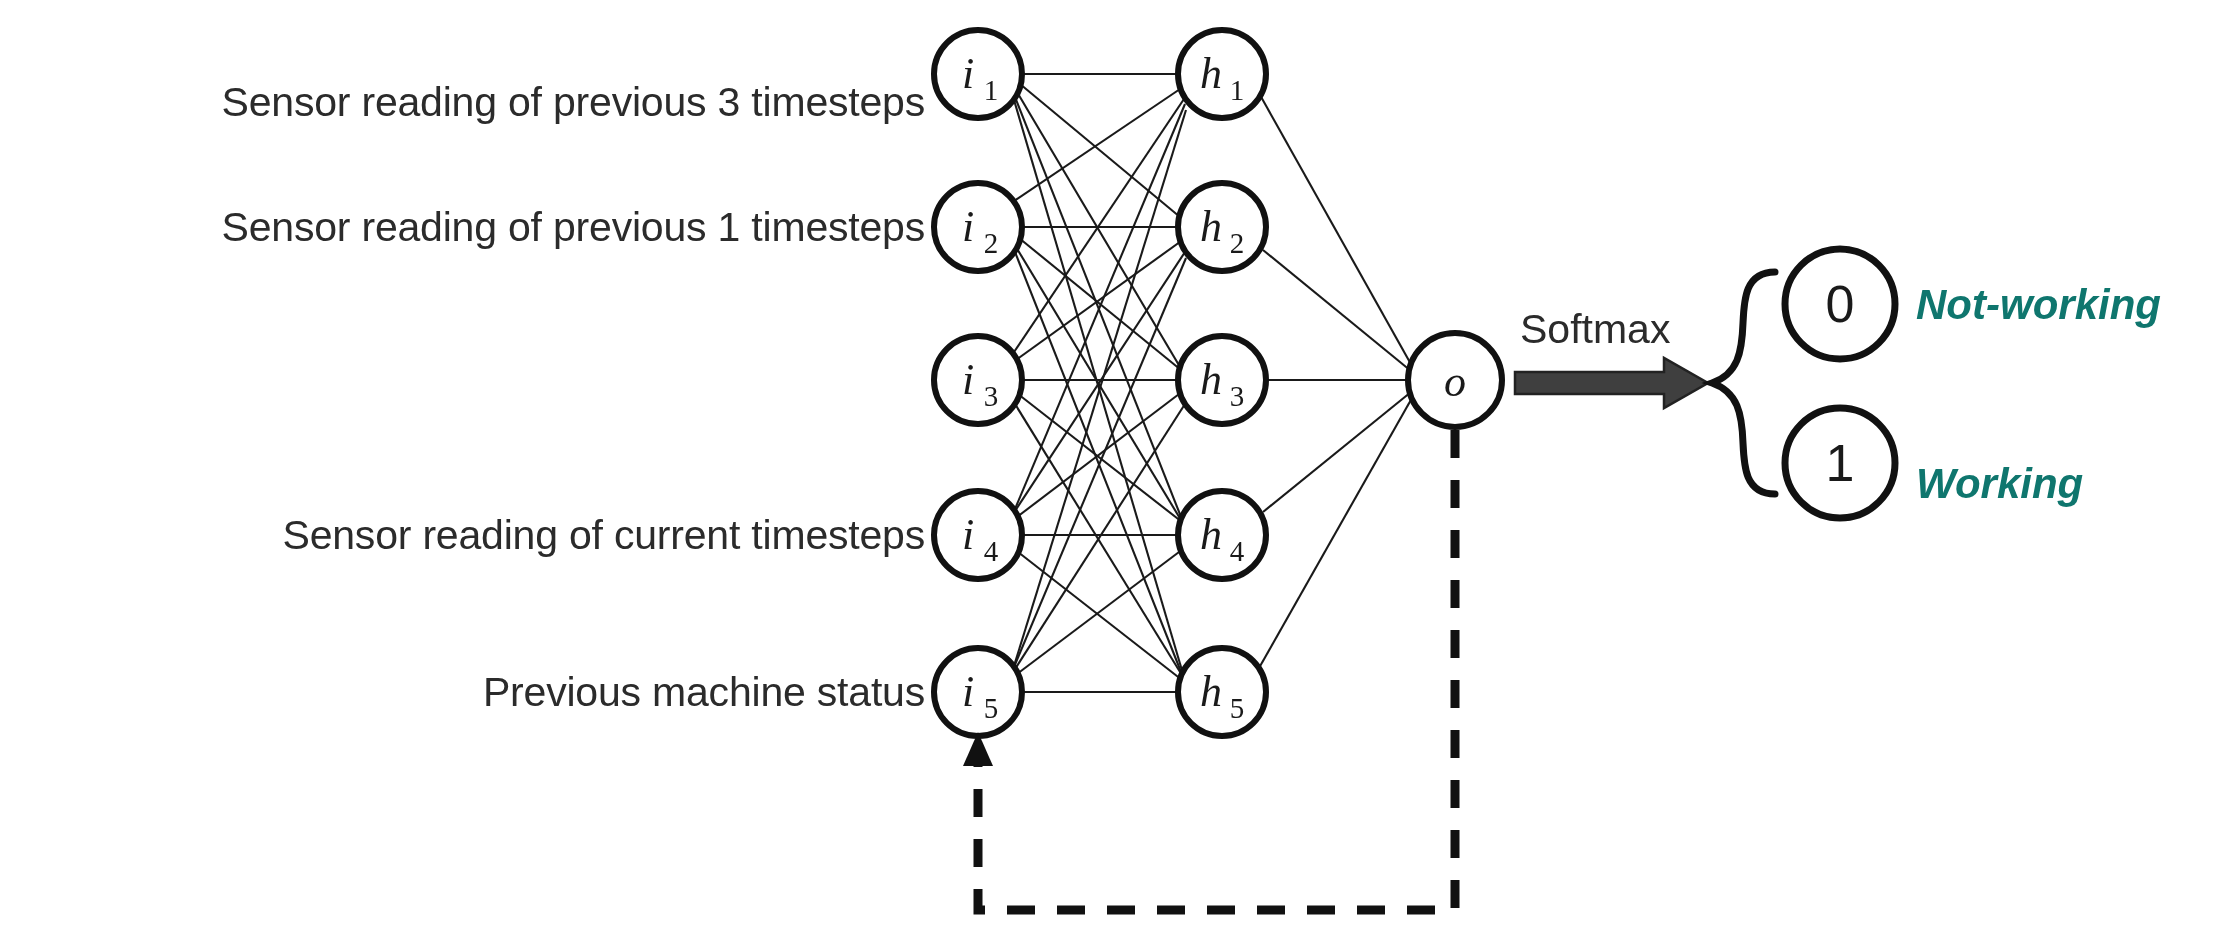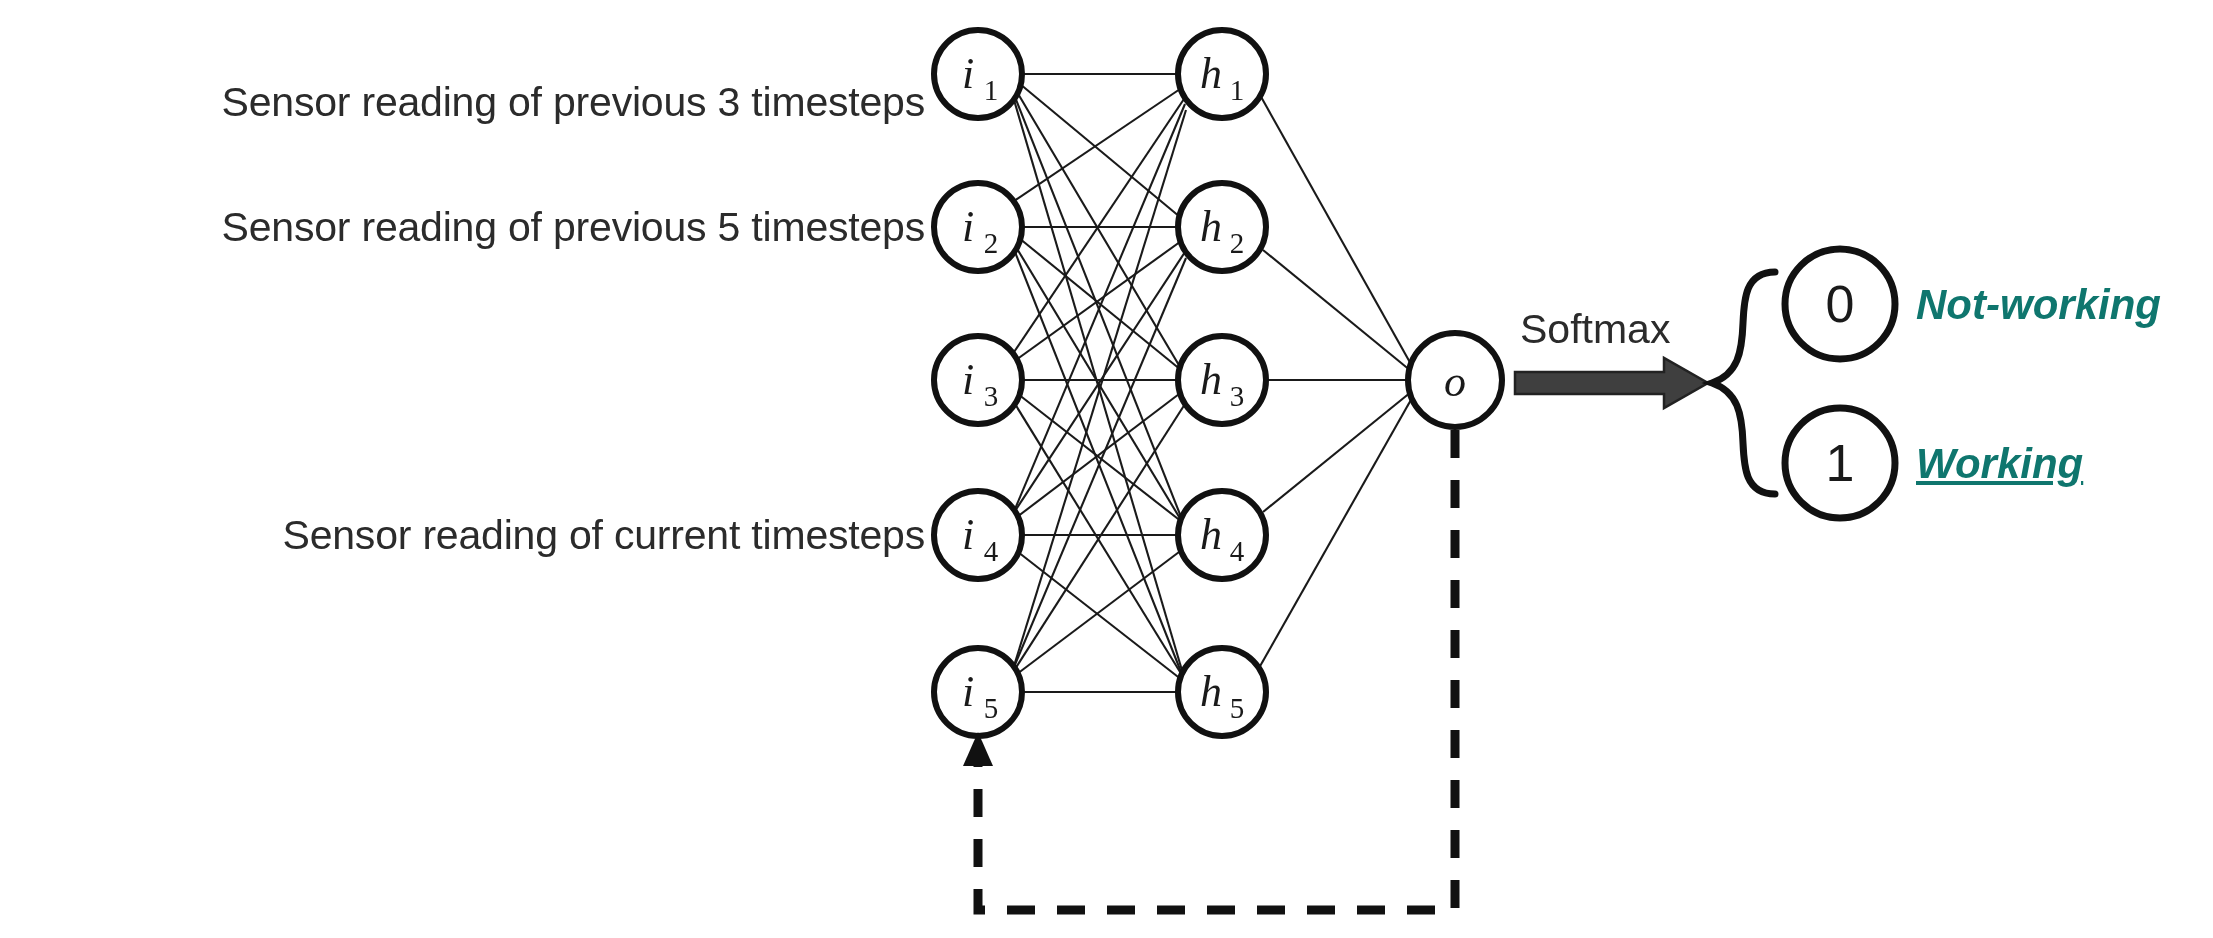--- a/index.html
+++ b/index.html
@@ -196,19 +196,20 @@
       <text class="class-digit" x="1840" y="322" font-size="52" text-anchor="middle">0</text>
     </g>
     <g>
       <circle cx="1840" cy="463" r="55" fill="#ffffff" stroke="#111111" stroke-width="7"></circle>
       <text class="class-digit" x="1840" y="481" font-size="52" text-anchor="middle">1</text>
     </g>
 
   </svg>
 
   <div class="input-label" style="top:63px;margin-top:39px;">Sensor reading of previous 3 timesteps</div>
-  <div class="input-label" style="top:227px;">Sensor reading of previous 5 timesteps</div>
+  <div class="input-label" style="top:227px;">Sensor reading of previous 1 timesteps</div>
   <div class="input-label" style="top:535px;">Sensor reading of current timesteps</div>
+  <div class="input-label" style="top:692px;">Previous machine status</div>
 
   <div class="class-label" style="left:1916px; top:305px;">Not-working</div>
-  <div class="class-label" style="left:1916px; top:464px;text-decoration:underline;">Working</div>
+  <div class="class-label" style="left:1916px; top:484px;">Working</div>
 
 </div>
 
 </body></html>

